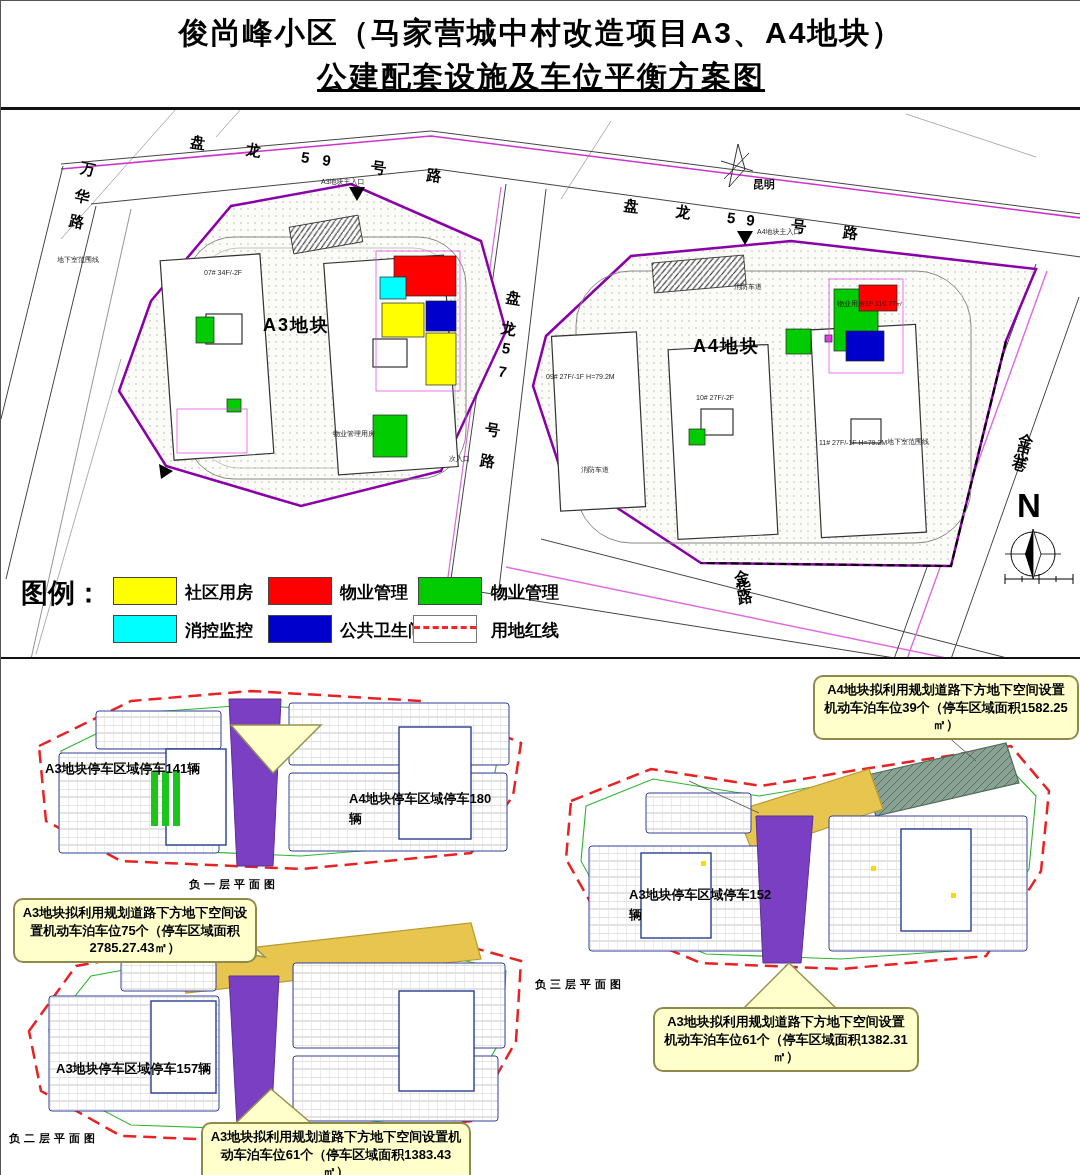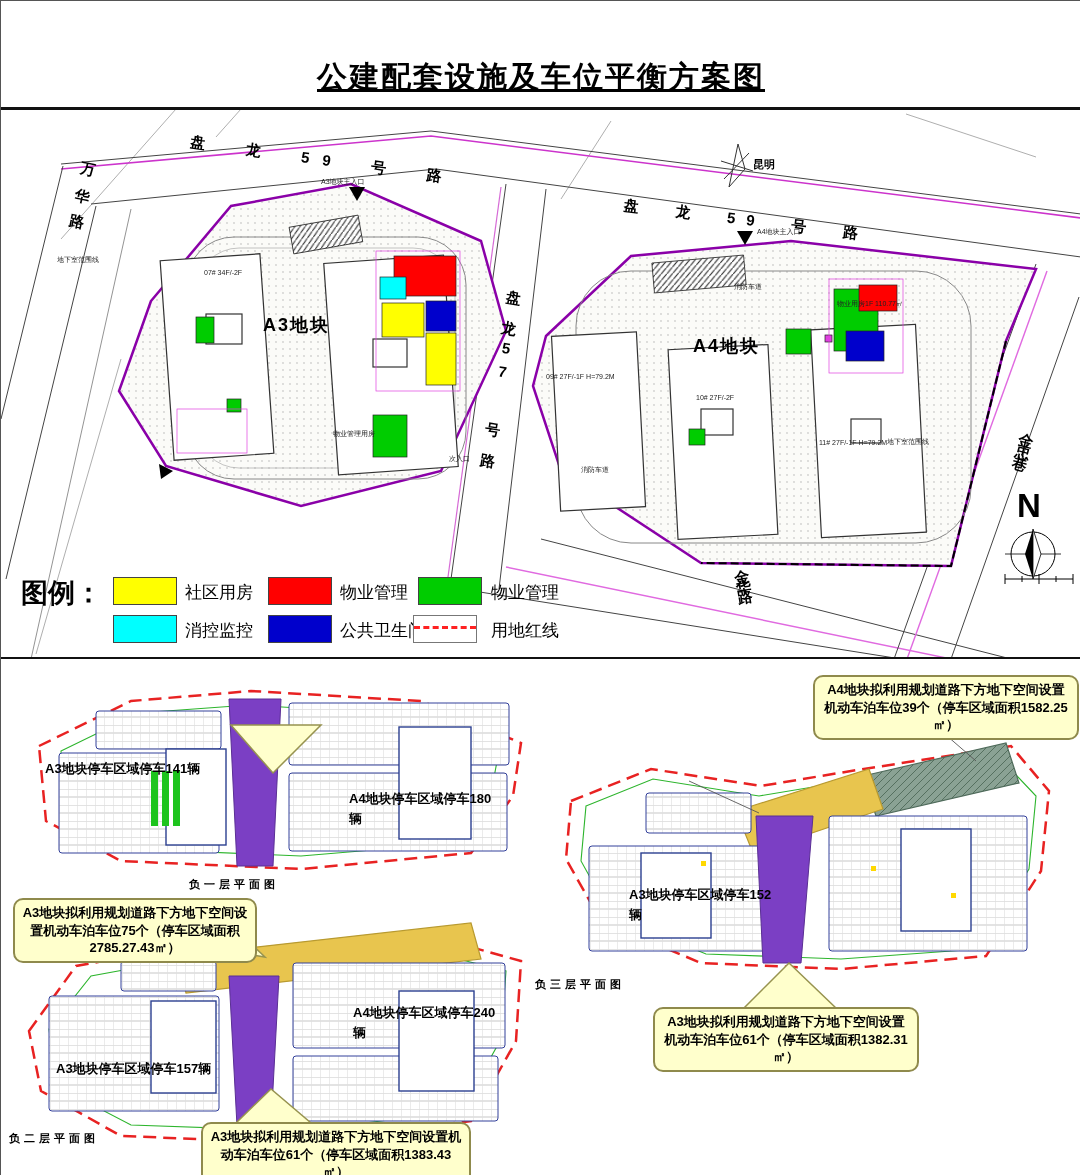--- a/index.html
+++ b/index.html
@@ -16,33 +16,34 @@
   .tiny{position:absolute;font-size:7px;color:#222;white-space:nowrap;z-index:3;}
   .plot{font-size:18px;font-weight:700;letter-spacing:2px;}
   .callout{position:absolute;background:#ffffcc;border:2px solid #8f8a4c;border-radius:10px;
            font-size:13px;font-weight:700;text-align:center;line-height:1.35;padding:4px 7px;z-index:5;}
   .area-label{position:absolute;font-size:13px;font-weight:700;line-height:1.5;z-index:4;}
   .fig-title{position:absolute;font-size:11px;font-weight:700;letter-spacing:4px;z-index:4;}
   
   #legend{position:absolute;left:12px;top:568px;width:575px;height:84px;z-index:4;}
   .lg-title{position:absolute;left:8px;top:6px;font-size:27px;font-weight:800;}
   .sw{position:absolute;width:62px;height:26px;border:1px solid #444;}
-  .lg-lb{position:absolute;font-size:17px;font-weight:400;}
+  .lg-lb{position:absolute;font-size:17px;font-weight:700;}
   .redline{margin-top:10px;border-top:3px dashed #ff2222;}
   .swline{background:#fff;}
   svg{position:absolute;left:0;z-index:1;}
   #n-letter{position:absolute;left:1016px;top:486px;font-size:33px;font-weight:900;z-index:3;}
   #divider{position:absolute;left:0;top:656px;width:100%;height:2px;background:#111;z-index:2;}
 </style>
 </head>
 <body>
 
 <div id="sheet">
 
   <div id="hdr">
+    <div class="t1">俊尚峰小区（马家营城中村改造项目A3、A4地块）</div>
     <div class="t2">公建配套设施及车位平衡方案图</div>
   </div>
 
   <svg style="top:108px" width="1080" height="550" viewBox="0 0 1080 550">
     <defs>
       <pattern id="dots" width="7" height="7" patternUnits="userSpaceOnUse">
         <rect width="7" height="7" fill="#fbfbf8"></rect>
           <circle cx="2" cy="2" r="0.65" fill="#a9a9a9"></circle>
       </pattern>
       <pattern id="hatch" width="6" height="6" patternUnits="userSpaceOnUse">
@@ -150,21 +151,21 @@
       <path d="M1004 470 H1072 M1004 465 V475 M1021 467 V473 M1038 465 V475 M1055 467 V473 M1072 465 V475" stroke="#000" stroke-width="1" fill="none"></path>
     </g>
   </svg>
 
   <div class="lbl road v" style="left:60px;top:148px;height:200px;letter-spacing:26px;transform:rotate(12deg)">万华路</div>
   <div class="lbl road" style="left:188px;top:150px;letter-spacing:13px;transform:rotate(8deg)">盘　龙　59　号　路</div>
   <div class="lbl road" style="left:622px;top:210px;letter-spacing:11px;transform:rotate(7deg)">盘　龙　59　号　路</div>
   <div class="lbl road v" style="left:492px;top:276px;height:175px;letter-spacing:7px;transform:rotate(9deg)">盘 龙 57 号 路</div>
   <div class="lbl road v" style="left:736px;top:556px;height:105px;letter-spacing:10px;transform:rotate(-9deg)">金华路</div>
   <div class="lbl road v" style="left:1002px;top:418px;height:140px;letter-spacing:12px;transform:rotate(15deg)">金忠巷</div>
-  <div class="lbl" style="left:752px;top:156px;font-size:11px;font-weight:600">昆明</div>
+  <div class="lbl" style="left:752px;top:176px;font-size:11px;font-weight:600">昆明</div>
   <div class="lbl plot" style="left:262px;top:312px">A3地块</div>
   <div class="lbl plot" style="left:692px;top:333px">A4地块</div>
   <div id="n-letter">N</div>
 
   <div class="tiny" style="left:320px;top:176px">A3地块主入口</div>
   <div class="tiny" style="left:756px;top:226px">A4地块主入口</div>
   <div class="tiny" style="left:448px;top:453px">次入口</div>
   <div class="tiny" style="left:56px;top:254px">地下室范围线</div>
   <div class="tiny" style="left:886px;top:436px">地下室范围线</div>
   <div class="tiny" style="left:733px;top:281px">消防车道</div>
@@ -270,21 +271,20 @@
     </g>
   </svg>
 
   <div class="callout" style="left:812px;top:674px;width:248px">A4地块拟利用规划道路下方地下空间设置机动车泊车位39个（停车区域面积1582.25㎡）</div>
   <div class="callout" style="left:12px;top:897px;width:226px">A3地块拟利用规划道路下方地下空间设置机动车泊车位75个（停车区域面积2785.27.43㎡）</div>
   <div class="callout" style="left:200px;top:1121px;width:252px">A3地块拟利用规划道路下方地下空间设置机动车泊车位61个（停车区域面积1383.43㎡）</div>
   <div class="callout" style="left:652px;top:1006px;width:248px">A3地块拟利用规划道路下方地下空间设置机动车泊车位61个（停车区域面积1382.31㎡）</div>
 
   <div class="area-label" style="left:44px;top:758px;width:160px">A3地块停车区域停车141辆</div>
   <div class="area-label" style="left:348px;top:788px;width:145px">A4地块停车区域停车180辆</div>
-  <div class="area-label" style="left:352px;top:1002px;width:150px">A4地块停车区域停车240辆</div>
   <div class="area-label" style="left:55px;top:1058px;width:165px">A3地块停车区域停车157辆</div>
   <div class="area-label" style="left:628px;top:884px;width:150px">A3地块停车区域停车152辆</div>
 
   <div class="fig-title" style="left:188px;top:876px">负一层平面图</div>
   <div class="fig-title" style="left:8px;top:1130px">负二层平面图</div>
   <div class="fig-title" style="left:534px;top:976px">负三层平面图</div>
 
 </div>
 
 </body></html>

